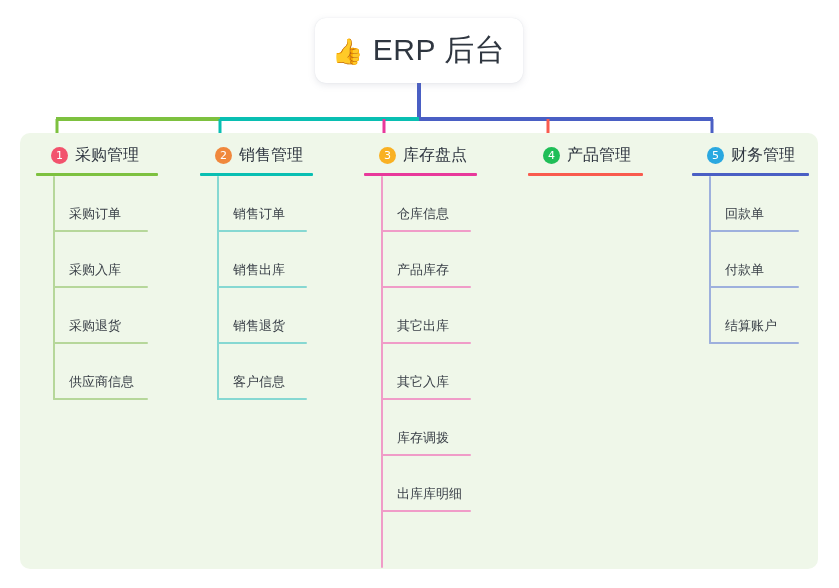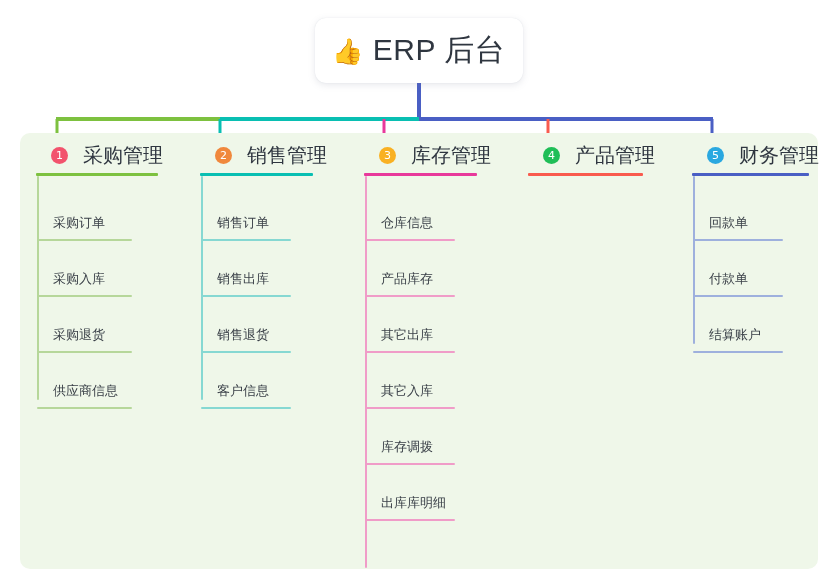--- a/index.html
+++ b/index.html
@@ -77,36 +77,35 @@
     width: 17px; height: 17px;
     border-radius: 50%;
     color: #ffffff;
     font-size: 11px;
     line-height: 17px;
     text-align: center;
     flex: 0 0 auto;
     font-family: "DejaVu Sans", sans-serif;
   }
   .col-title {
-    font-size: 20px;
+    font-size: 16px;
     color: #2f3640;
     white-space: nowrap;
-    margin-left: 8px;
   }
   .head-rule {
     height: 3px;
     border-radius: 1px;
     margin-top: 4px;
   }
 
   
   .items {
     position: relative;
-    margin-left: 1px;
-    padding-top: 9px;
+    margin-left: 17px;
+    padding-top: 0px;
   }
   .spine {
     position: absolute;
     left: 0; top: 0;
     width: 2px;
     border-radius: 1px;
   }
   .item {
     position: relative;
     height: 56px;
@@ -200,21 +199,21 @@
           </div>
           <div class="item">
             <span class="item-label">客户信息</span>
             <div class="item-rule" style="background: rgb(134, 216, 210); width: 90px;"></div>
           </div>
         </div>
       </div>
       <div class="column" style="left: 364px;">
         <div class="col-head">
           <span class="badge" style="background: rgb(249, 177, 35);">3</span>
-          <span class="col-title">库存管理</span>
+          <span class="col-title">库存盘点</span>
         </div>
         <div class="head-rule" style="background: rgb(232, 57, 155); width: 113px;"></div>
         <div class="items">
           <div class="spine" style="background: rgb(240, 156, 200); height: 392px;"></div>
           <div class="item">
             <span class="item-label">仓库信息</span>
             <div class="item-rule" style="background: rgb(240, 156, 200); width: 90px;"></div>
           </div>
           <div class="item">
             <span class="item-label">产品库存</span>

